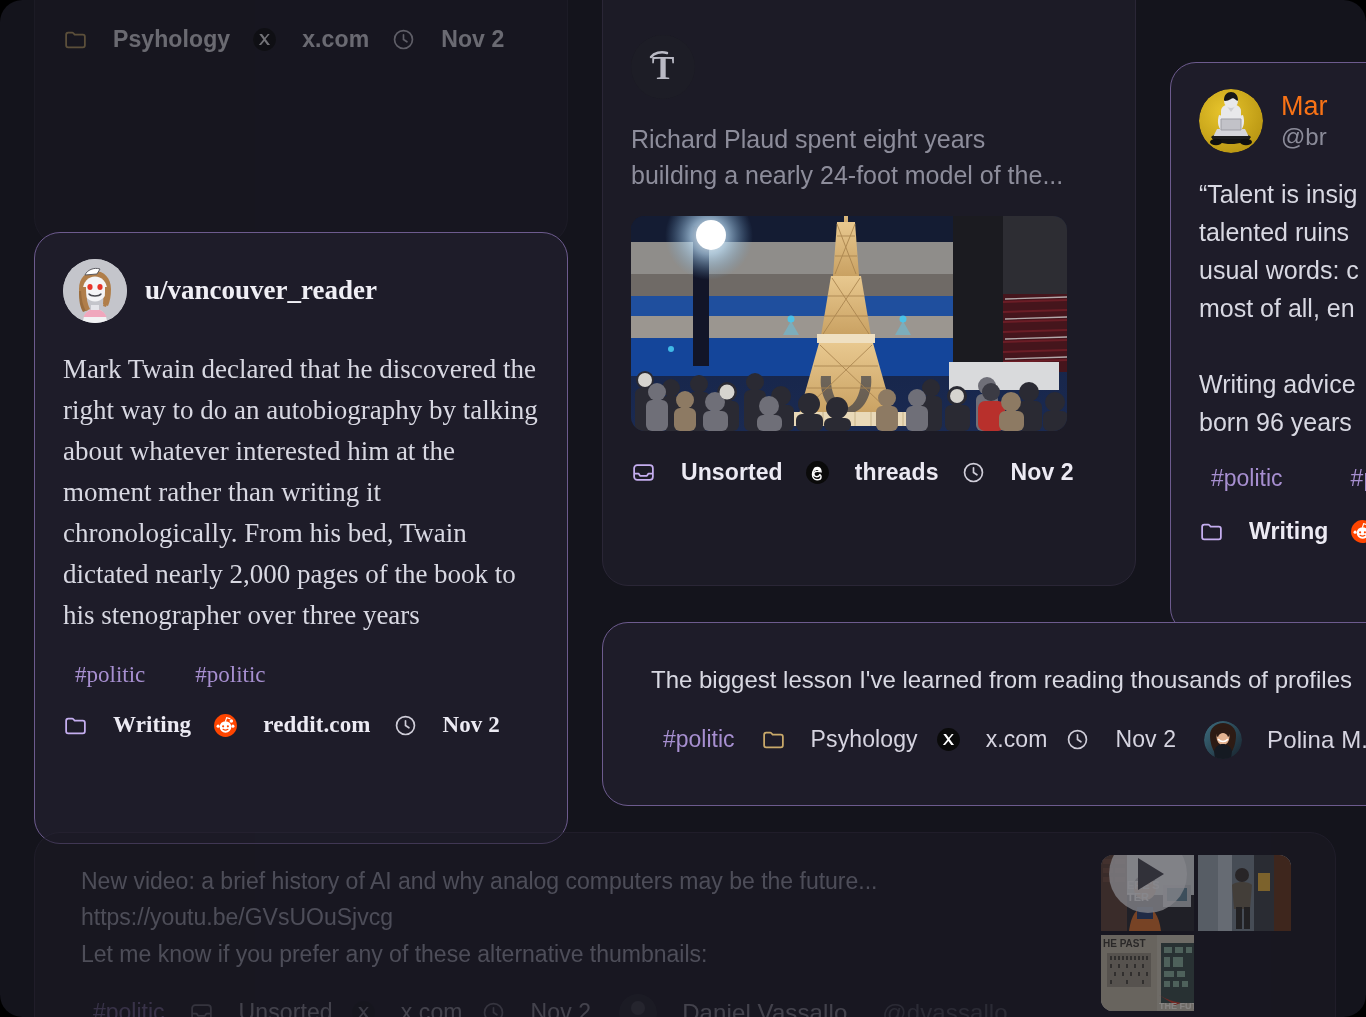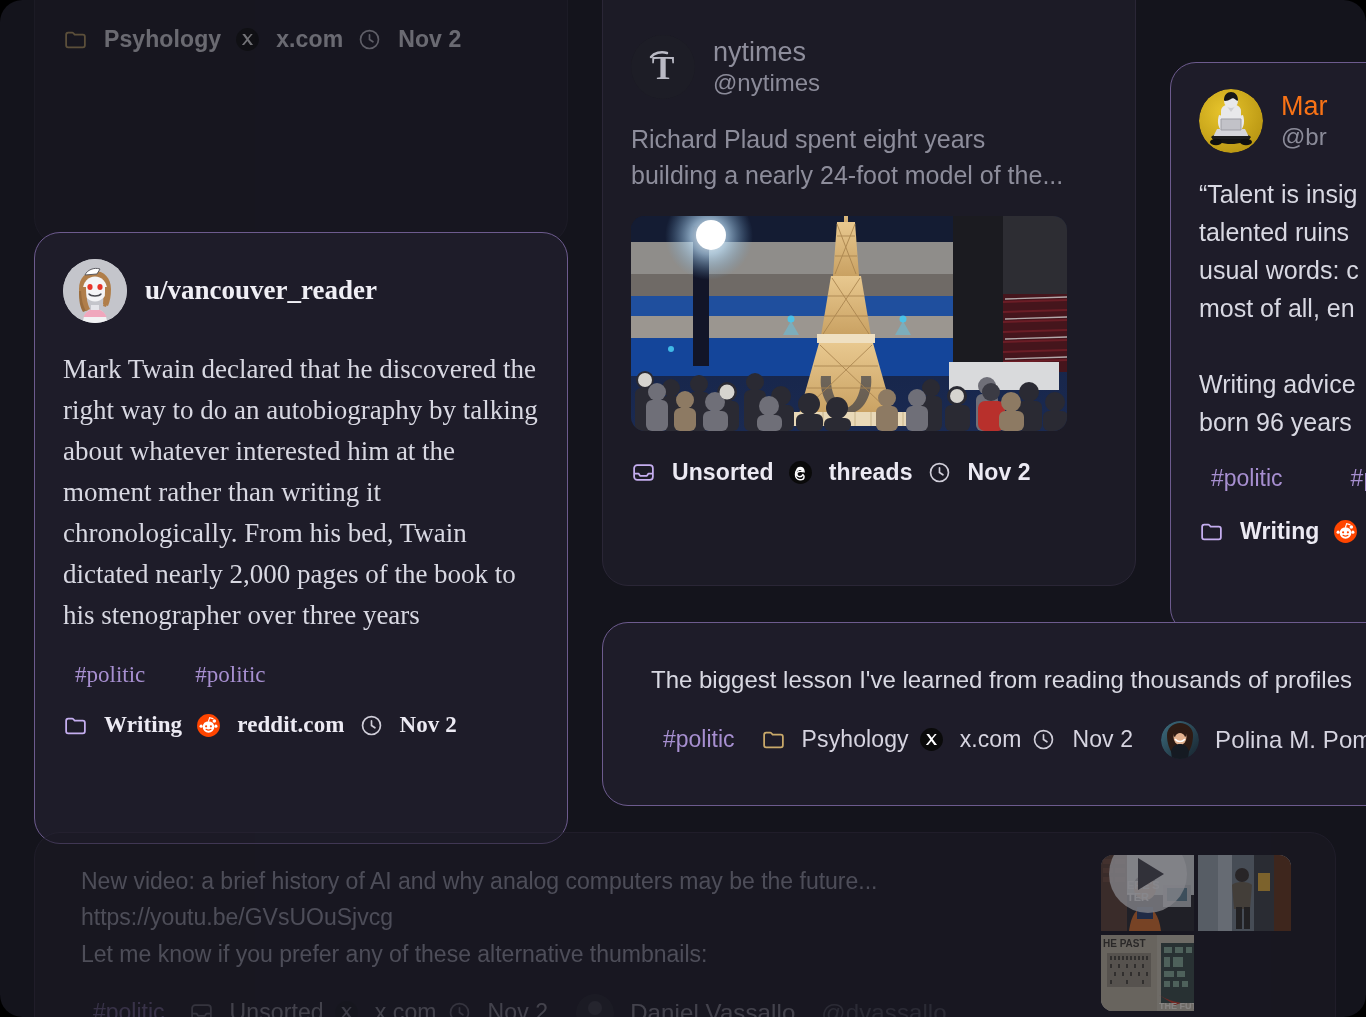--- a/index.html
+++ b/index.html
@@ -54,22 +54,22 @@
   }
   .body.muted{ color:#7e7e8d; }
   .body.mutedmore{ color:#6a6a78; }
 
   
   .tags{ display:flex; gap:38px; margin-top:26px; }
   .tag{ font-size:23px; color:#a78fd0; white-space:nowrap;margin-left:12px; }
 
   
   .meta{ display:flex; align-items:center; gap:14px; margin-top:24px; flex-wrap:nowrap; }
-  .mitem{ display:flex; align-items:center; gap:16px; white-space:nowrap; }
-  .mitem + .mitem{ margin-left:0; }
+  .mitem{ display:flex; align-items:center; gap:25px; white-space:nowrap; }
+  .mitem + .mitem{ margin-left:8px; }
   .mlabel{ font-size:23px; color:#eceaf3; font-weight:600; letter-spacing:.1px; }
   .mlabel.soft{ color:#d6d4e0; font-weight:400; }
   .ico{ width:25px; height:25px; display:block; flex:0 0 25px; }
 
   
   .media{ margin-top:22px; border-radius:14px; overflow:hidden; position:relative; }
 
   
   .thumbgrid{
     position:absolute; display:grid; grid-template-columns:1fr 1fr; gap:4px;
@@ -188,24 +188,20 @@
   </div>
 
   <div class="card faint" style="left:602px; top:-52px; width:534px; height:638px;">
     <div class="chead" style="margin-top:60px;">
       <span class="avatar" style="background:#1d1d25;">
         <svg viewBox="0 0 64 64" width="64" height="64">
           <circle cx="32" cy="32" r="32" fill="#1d1d26"></circle>
           <text x="32" y="44" text-anchor="middle" font-family="'Liberation Serif', serif" font-size="34" font-weight="700" fill="#b9b9c4">T</text>
           <path d="M20 22c3-4 10-6 16-4" stroke="#b9b9c4" stroke-width="2.4" fill="none" stroke-linecap="round"></path>
         </svg>
-      </span>
-      <span class="names">
-        <span class="dispname" style="color:#8e8e9c;">nytimes</span>
-        <span class="handle">@nytimes</span>
       </span>
     </div>
     <div class="body muted" style="font-size:25px;line-height:1.45;color:#8d8d9b;">Richard Plaud spent eight years
 building a nearly 24-foot model of the...</div>
 
     <div class="media" style="width:436px;height:215px;margin-top:22px;">
       <svg viewBox="0 0 436 215" width="436" height="215" preserveAspectRatio="none">
         <defs>
           <linearGradient id="hallsky" x1="0" y1="0" x2="0" y2="1">
             <stop offset="0%" stop-color="#121d3a"></stop>

